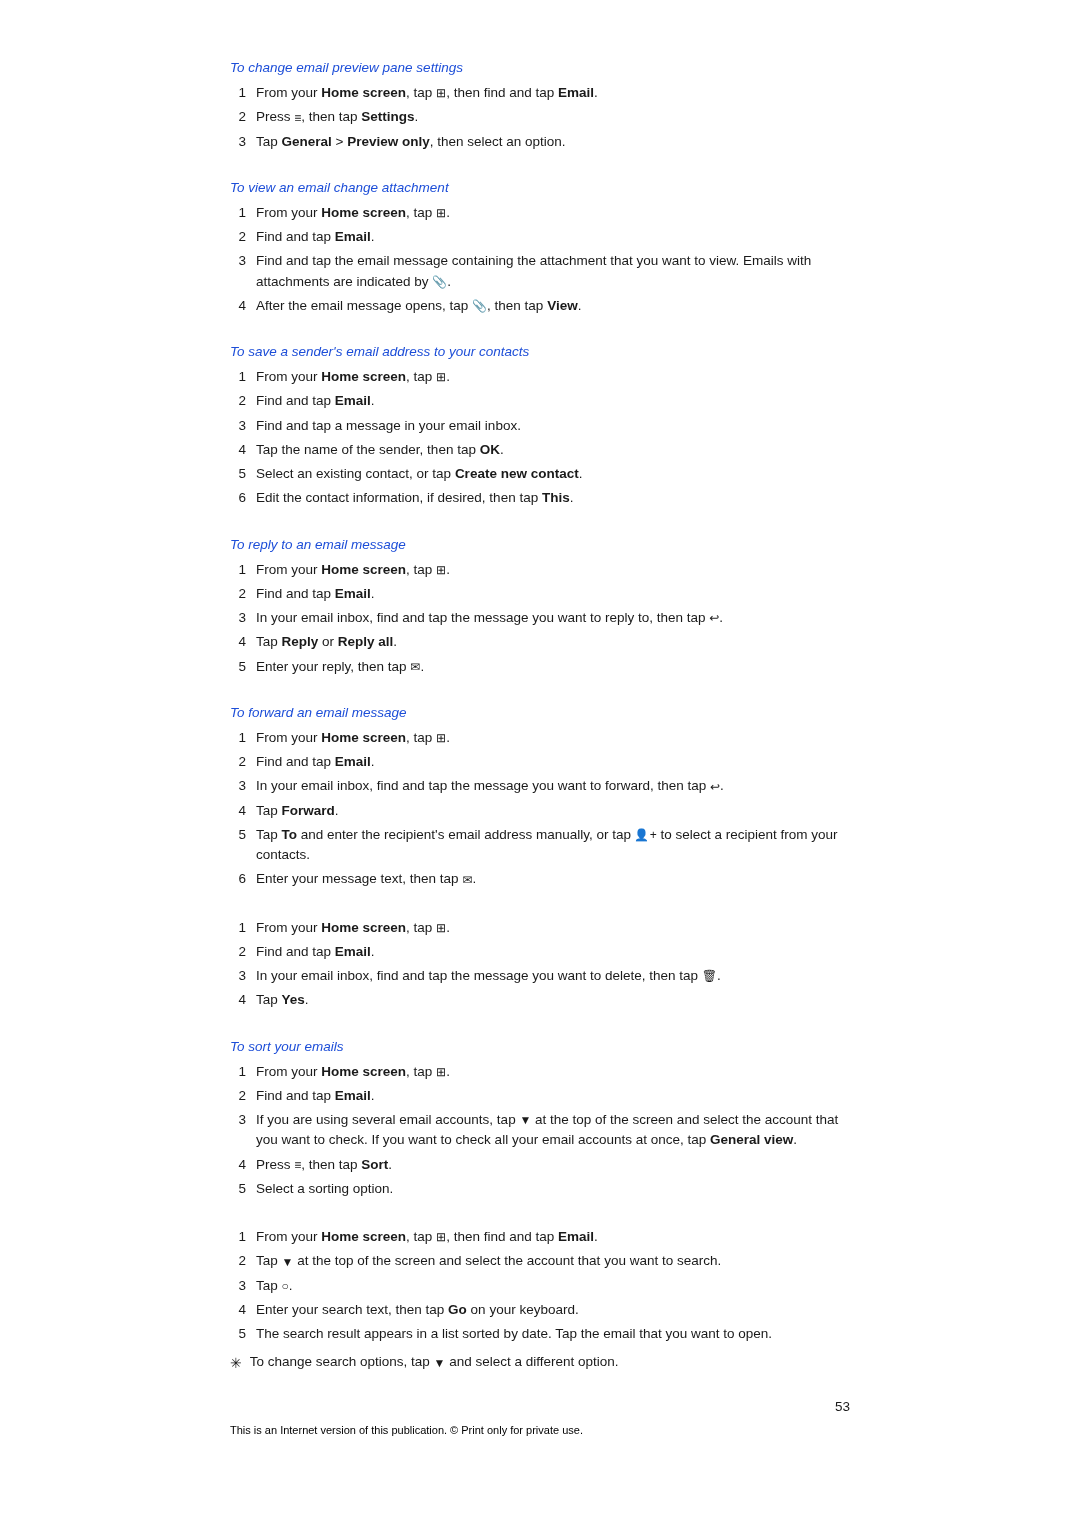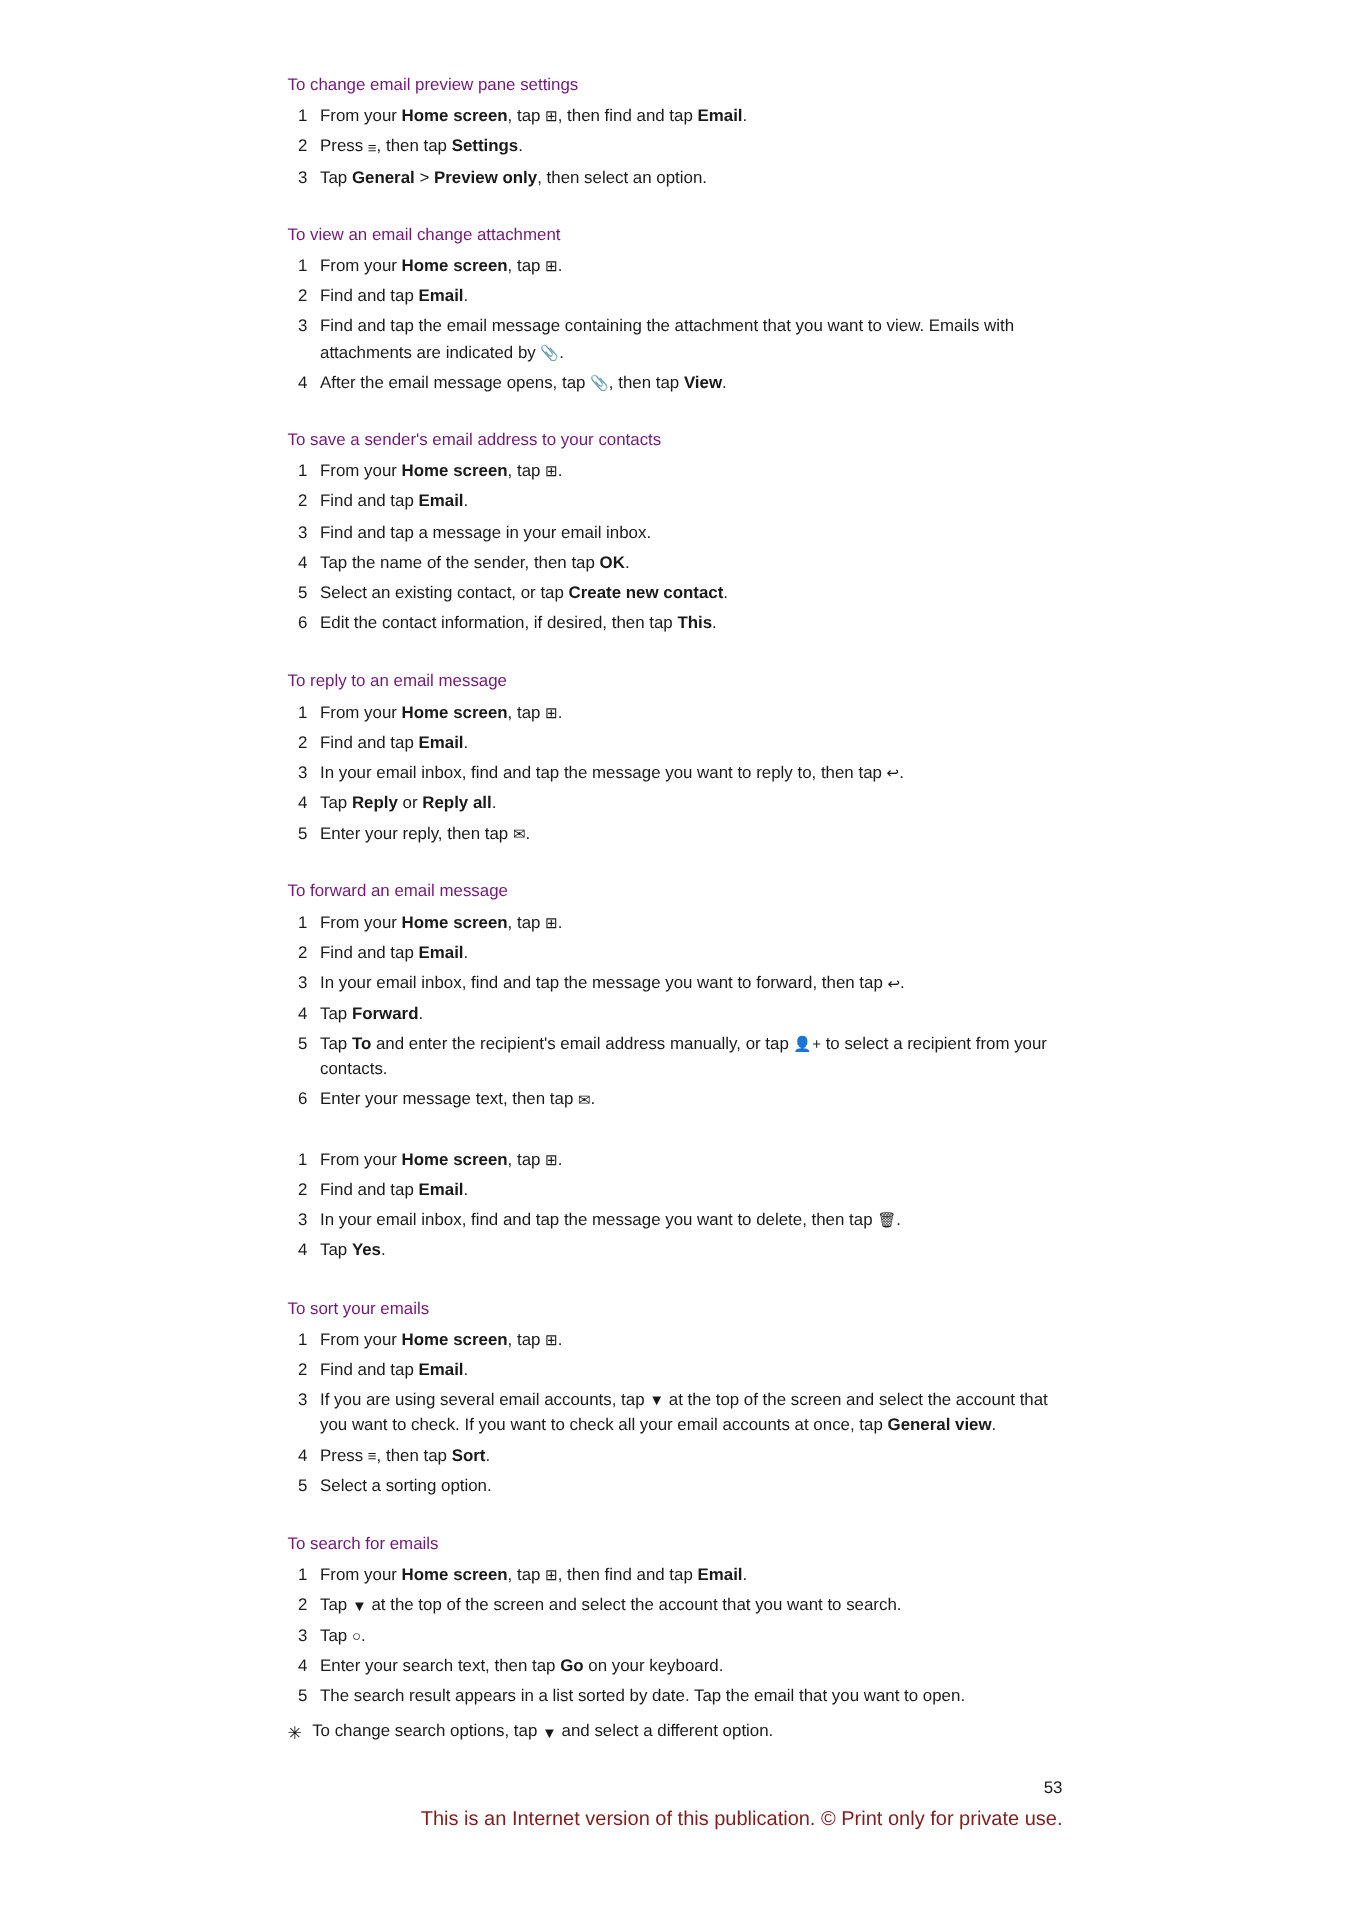--- a/index.html
+++ b/index.html
@@ -14,24 +14,25 @@
     }
     .page {
       width: 780px;
       padding: 60px 80px 60px 80px;
       position: relative;
     }
     .section {
       margin-bottom: 28px;
     }
     .section-title {
-      color: #701a75;
+      color: #1d4ed8;
       font-size: 13.5px;
       margin-bottom: 8px;
       font-weight: normal;
+      font-style: italic;
     }
     .step-list {
       list-style: none;
       padding: 0;
       margin: 0;
     }
     .step-list li {
       display: flex;
       gap: 10px;
       margin-bottom: 4px;
@@ -61,24 +62,24 @@
       font-size: 14px;
       margin-top: 1px;
       flex-shrink: 0;
     }
     .page-number {
       text-align: right;
       margin-top: 20px;
       font-size: 13.5px;
     }
     .copyright {
-      text-align: right;
+      text-align: left;
       margin-top: 10px;
-      font-size: 16px;
-      color: #7f1d1d;
+      font-size: 11px;
+      color: #000000;
     }
     .icon-inline {
       display: inline-block;
       font-size: 12px;
       vertical-align: middle;
     }
   </style>
 </head>
 <body>
 
@@ -245,21 +246,20 @@
             <span class="step-num">4</span>
             <span class="step-text">Press <span class="icon-inline">≡</span>, then tap <b>Sort</b>.</span>
           </li>
           <li>
             <span class="step-num">5</span>
             <span class="step-text">Select a sorting option.</span>
           </li>
         </ul>
       </div>
       <div class="section">
-        <div class="section-title">To search for emails</div>
         <ul class="step-list">
           <li>
             <span class="step-num">1</span>
             <span class="step-text">From your <b>Home screen</b>, tap <span class="icon-inline">⊞</span>, then find and tap <b>Email</b>.</span>
           </li>
           <li>
             <span class="step-num">2</span>
             <span class="step-text">Tap <span class="icon-inline">▼</span> at the top of the screen and select the account that you want to search.</span>
           </li>
           <li>

